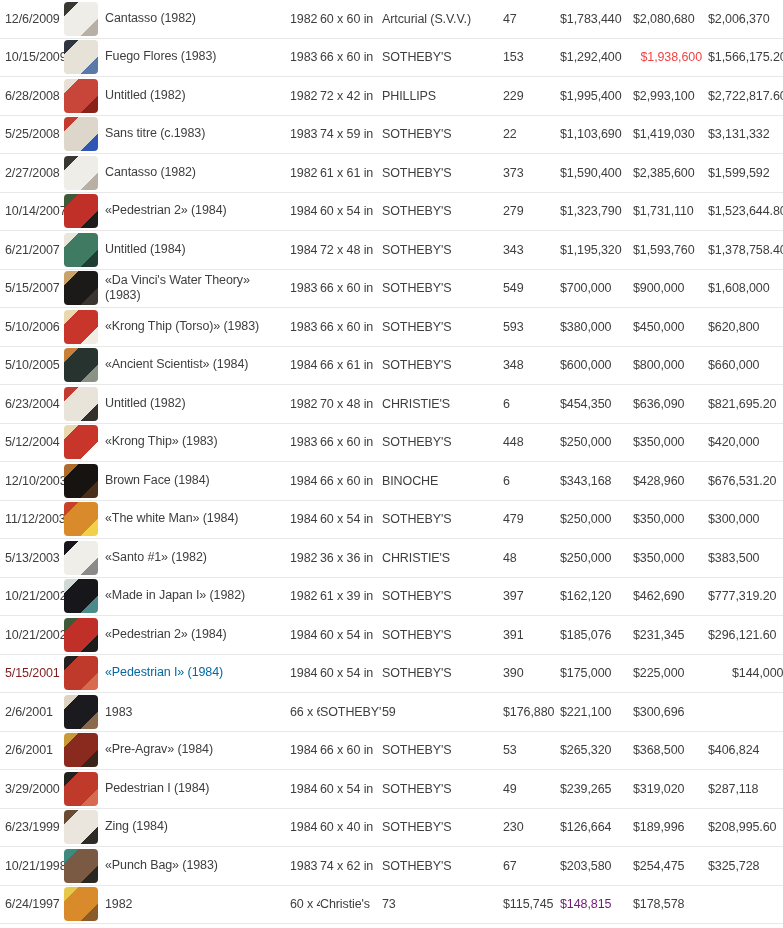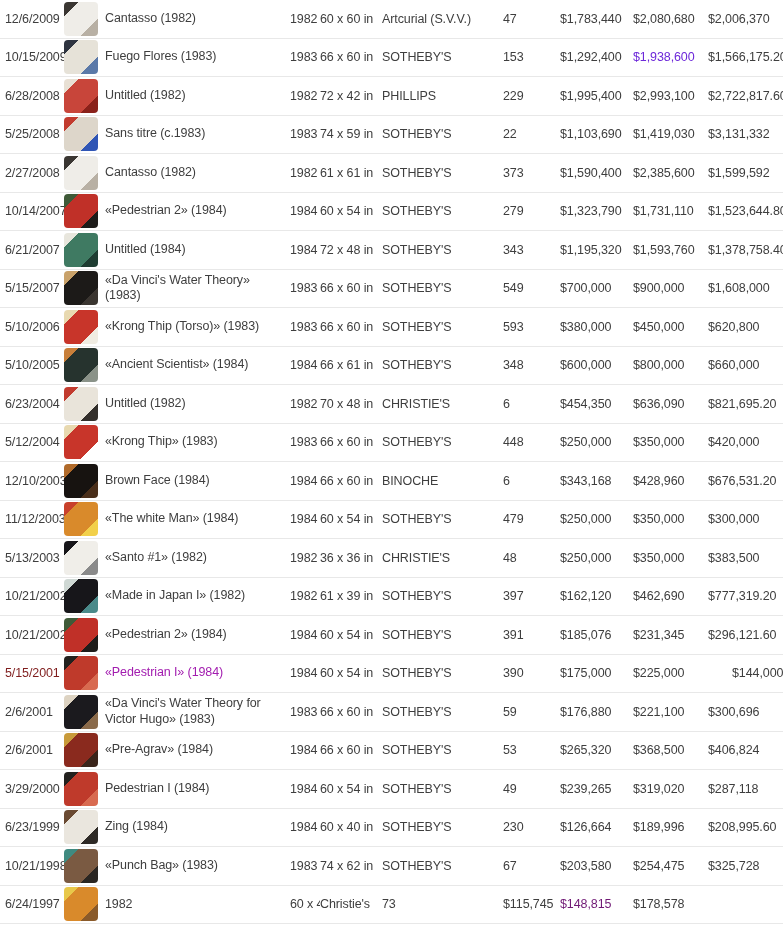--- a/index.html
+++ b/index.html
@@ -70,21 +70,21 @@
     <div class="cell date-cell" style="color: rgb(62, 62, 62);">10/15/2009</div>
     <div class="thumb-wrap">
       <div class="thumb" style="background: linear-gradient(135deg, rgb(46, 52, 64) 22%, rgba(0, 0, 0, 0) 22%), linear-gradient(315deg, rgb(91, 121, 168) 26%, rgba(0, 0, 0, 0) 26%), rgb(230, 226, 216);"></div>
     </div>
     <div class="cell title-cell" style="color: rgb(62, 62, 62);">Fuego Flores (1983)</div>
     <div class="cell year-cell" style="color: rgb(62, 62, 62);">1983</div>
     <div class="cell dims-cell" style="color: rgb(62, 62, 62);">66 x 60 in</div>
     <div class="cell house-cell" style="color: rgb(62, 62, 62);">SOTHEBY'S</div>
     <div class="cell lot-cell" style="color: rgb(62, 62, 62);">153</div>
     <div class="cell low-cell" style="color: rgb(62, 62, 62);">$1,292,400</div>
-    <div class="cell high-cell" style="color: #6d28d9;">$1,938,600</div>
+    <div class="cell high-cell" style="color: #ef4444; text-align: right;">$1,938,600</div>
     <div class="cell price-cell" style="color: rgb(62, 62, 62);">$1,566,175.20</div>
   </div>
     <div class="result-row" style="border-bottom-color: rgb(232, 232, 232);">
     <div class="cell date-cell" style="color: rgb(62, 62, 62);">6/28/2008</div>
     <div class="thumb-wrap">
       <div class="thumb" style="background: linear-gradient(135deg, rgb(232, 224, 212) 22%, rgba(0, 0, 0, 0) 22%), linear-gradient(315deg, rgb(138, 33, 26) 26%, rgba(0, 0, 0, 0) 26%), rgb(200, 69, 58);"></div>
     </div>
     <div class="cell title-cell" style="color: rgb(62, 62, 62);">Untitled (1982)</div>
     <div class="cell year-cell" style="color: rgb(62, 62, 62);">1982</div>
     <div class="cell dims-cell" style="color: rgb(62, 62, 62);">72 x 42 in</div>
@@ -288,35 +288,34 @@
     <div class="cell lot-cell" style="color: rgb(62, 62, 62);">391</div>
     <div class="cell low-cell" style="color: rgb(62, 62, 62);">$185,076</div>
     <div class="cell high-cell" style="color: rgb(62, 62, 62);">$231,345</div>
     <div class="cell price-cell" style="color: rgb(62, 62, 62);">$296,121.60</div>
   </div>
     <div class="result-row" style="border-bottom-color: rgb(232, 232, 232);">
     <div class="cell date-cell" style="color: #7f1d1d;">5/15/2001</div>
     <div class="thumb-wrap">
       <div class="thumb" style="background: linear-gradient(135deg, rgb(35, 33, 30) 22%, rgba(0, 0, 0, 0) 22%), linear-gradient(315deg, rgb(216, 106, 80) 26%, rgba(0, 0, 0, 0) 26%), rgb(191, 58, 43);"></div>
     </div>
-    <div class="cell title-cell" style="color: #a21caf;">«Pedestrian I» (1984)</div>
+    <div class="cell title-cell" style="color: #0369a1;">«Pedestrian I» (1984)</div>
     <div class="cell year-cell" style="color: rgb(62, 62, 62);">1984</div>
     <div class="cell dims-cell" style="color: rgb(62, 62, 62);">60 x 54 in</div>
     <div class="cell house-cell" style="color: rgb(62, 62, 62);">SOTHEBY'S</div>
     <div class="cell lot-cell" style="color: rgb(62, 62, 62);">390</div>
     <div class="cell low-cell" style="color: rgb(62, 62, 62);">$175,000</div>
     <div class="cell high-cell" style="color: rgb(62, 62, 62);">$225,000</div>
     <div class="cell price-cell" style="color: rgb(62, 62, 62); margin-left: 24px;">$144,000</div>
   </div>
     <div class="result-row" style="border-bottom-color: rgb(232, 232, 232);">
     <div class="cell date-cell" style="color: rgb(62, 62, 62);">2/6/2001</div>
     <div class="thumb-wrap">
       <div class="thumb" style="background: linear-gradient(135deg, rgb(221, 211, 194) 22%, rgba(0, 0, 0, 0) 22%), linear-gradient(315deg, rgb(138, 106, 74) 26%, rgba(0, 0, 0, 0) 26%), rgb(27, 26, 30);"></div>
     </div>
-    <div class="cell title-cell" style="color: rgb(62, 62, 62);">«Da Vinci's Water Theory for Victor Hugo» (1983)</div>
     <div class="cell year-cell" style="color: rgb(62, 62, 62);">1983</div>
     <div class="cell dims-cell" style="color: rgb(62, 62, 62);">66 x 60 in</div>
     <div class="cell house-cell" style="color: rgb(62, 62, 62);">SOTHEBY'S</div>
     <div class="cell lot-cell" style="color: rgb(62, 62, 62);">59</div>
     <div class="cell low-cell" style="color: rgb(62, 62, 62);">$176,880</div>
     <div class="cell high-cell" style="color: rgb(62, 62, 62);">$221,100</div>
     <div class="cell price-cell" style="color: rgb(62, 62, 62);">$300,696</div>
   </div>
     <div class="result-row" style="border-bottom-color: rgb(232, 232, 232);">
     <div class="cell date-cell" style="color: rgb(62, 62, 62);">2/6/2001</div>

